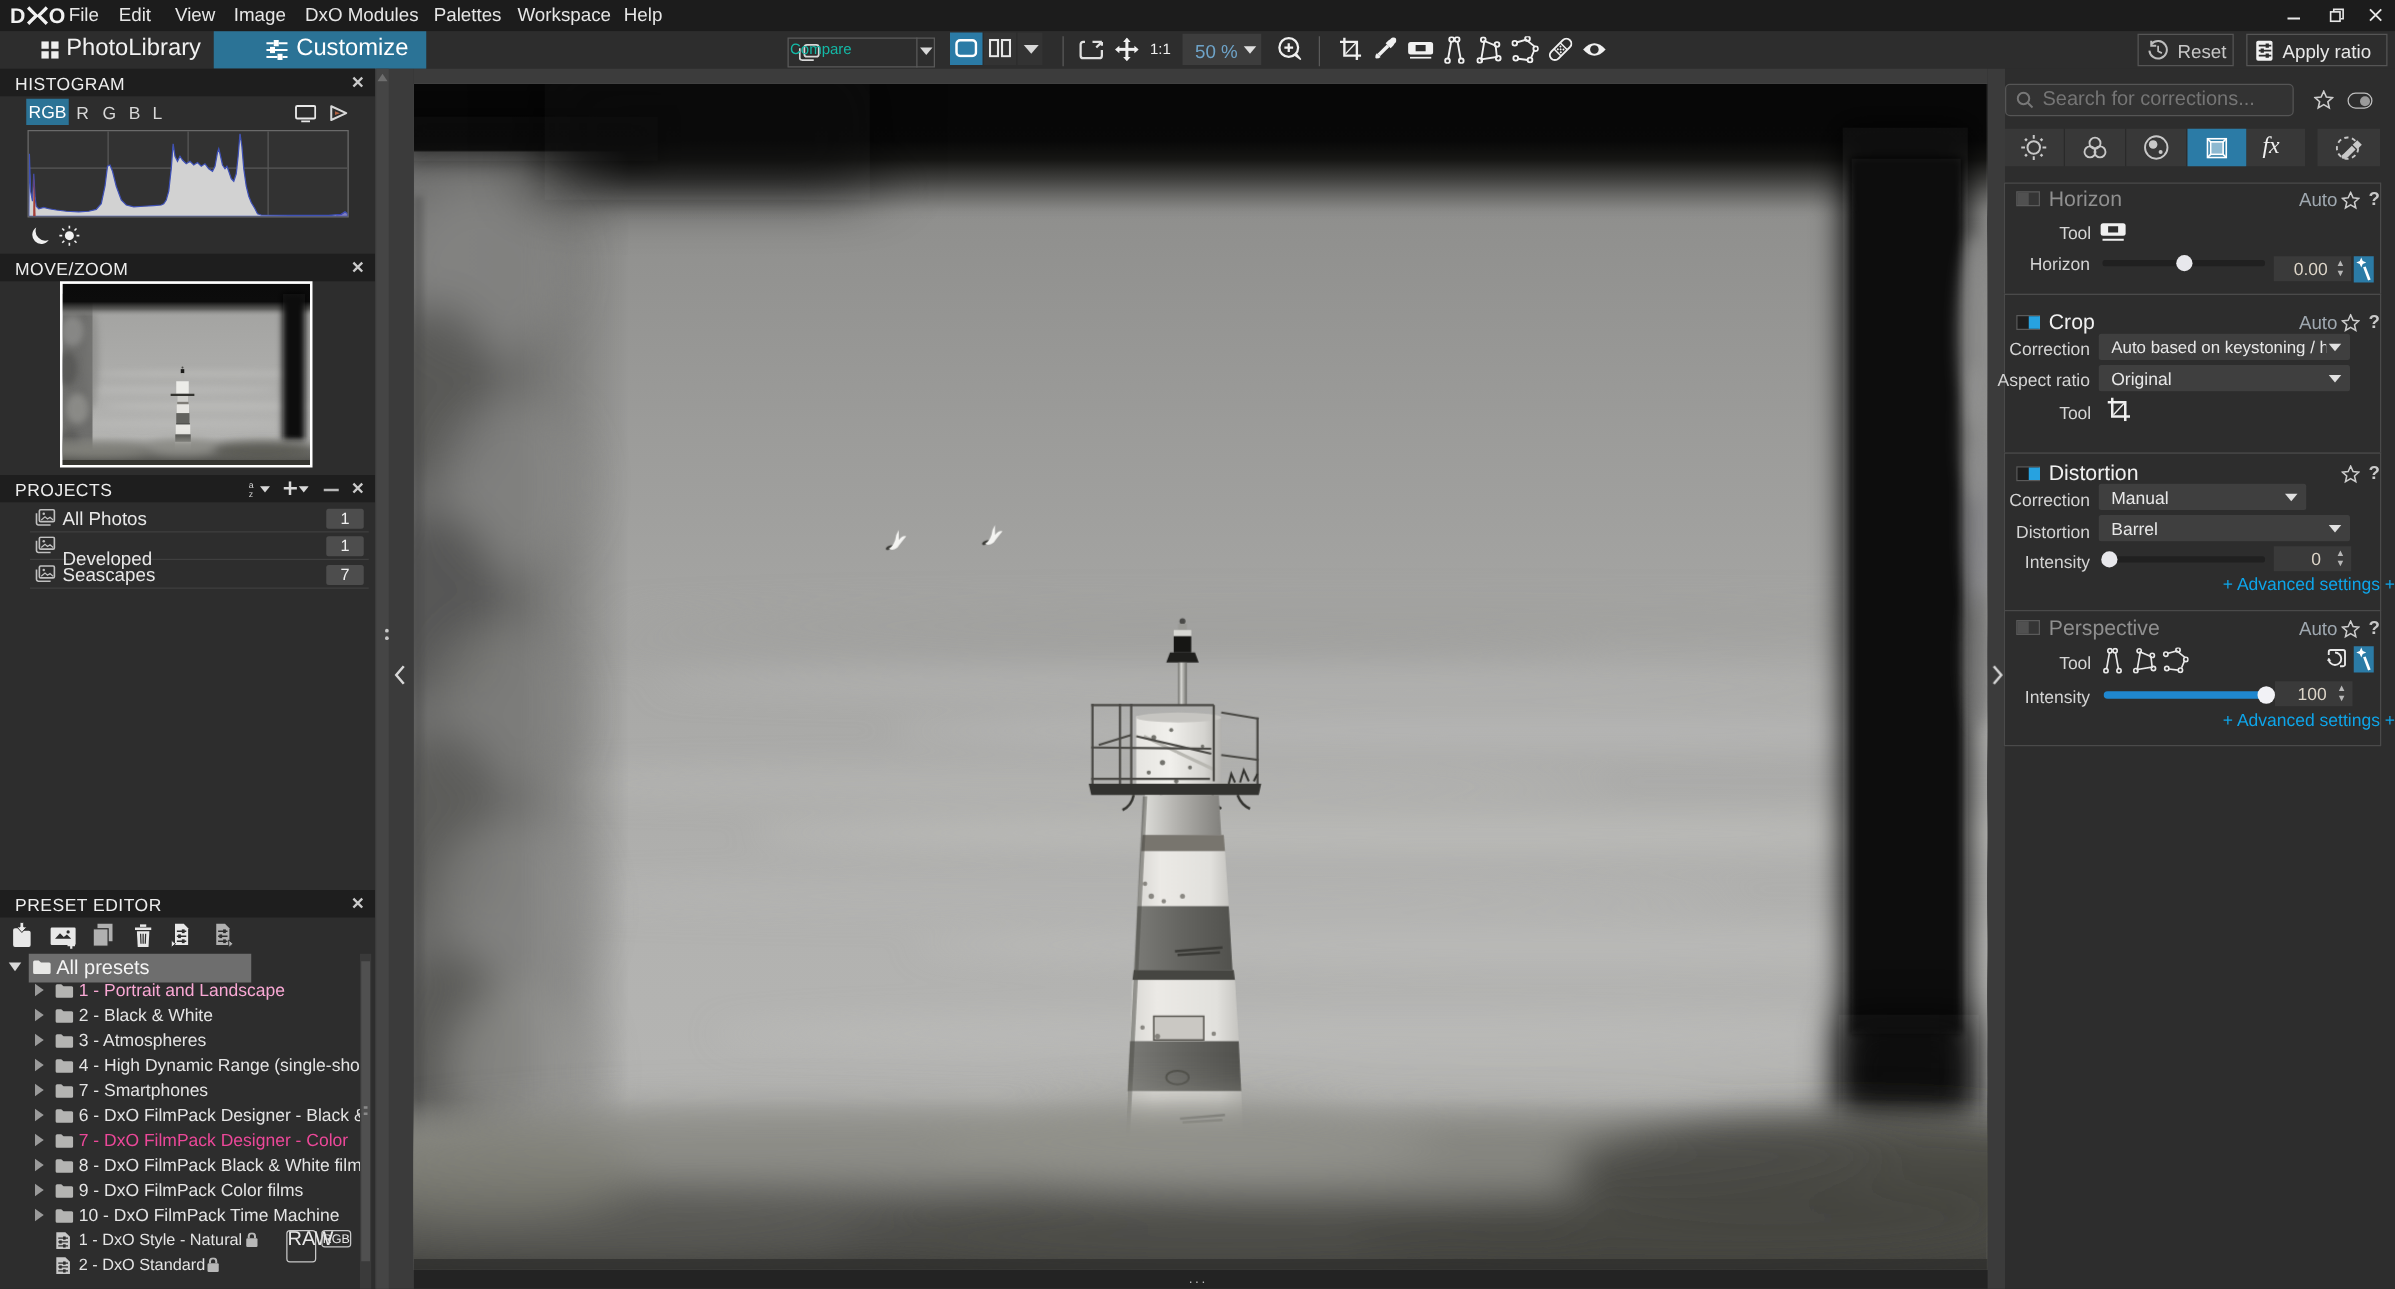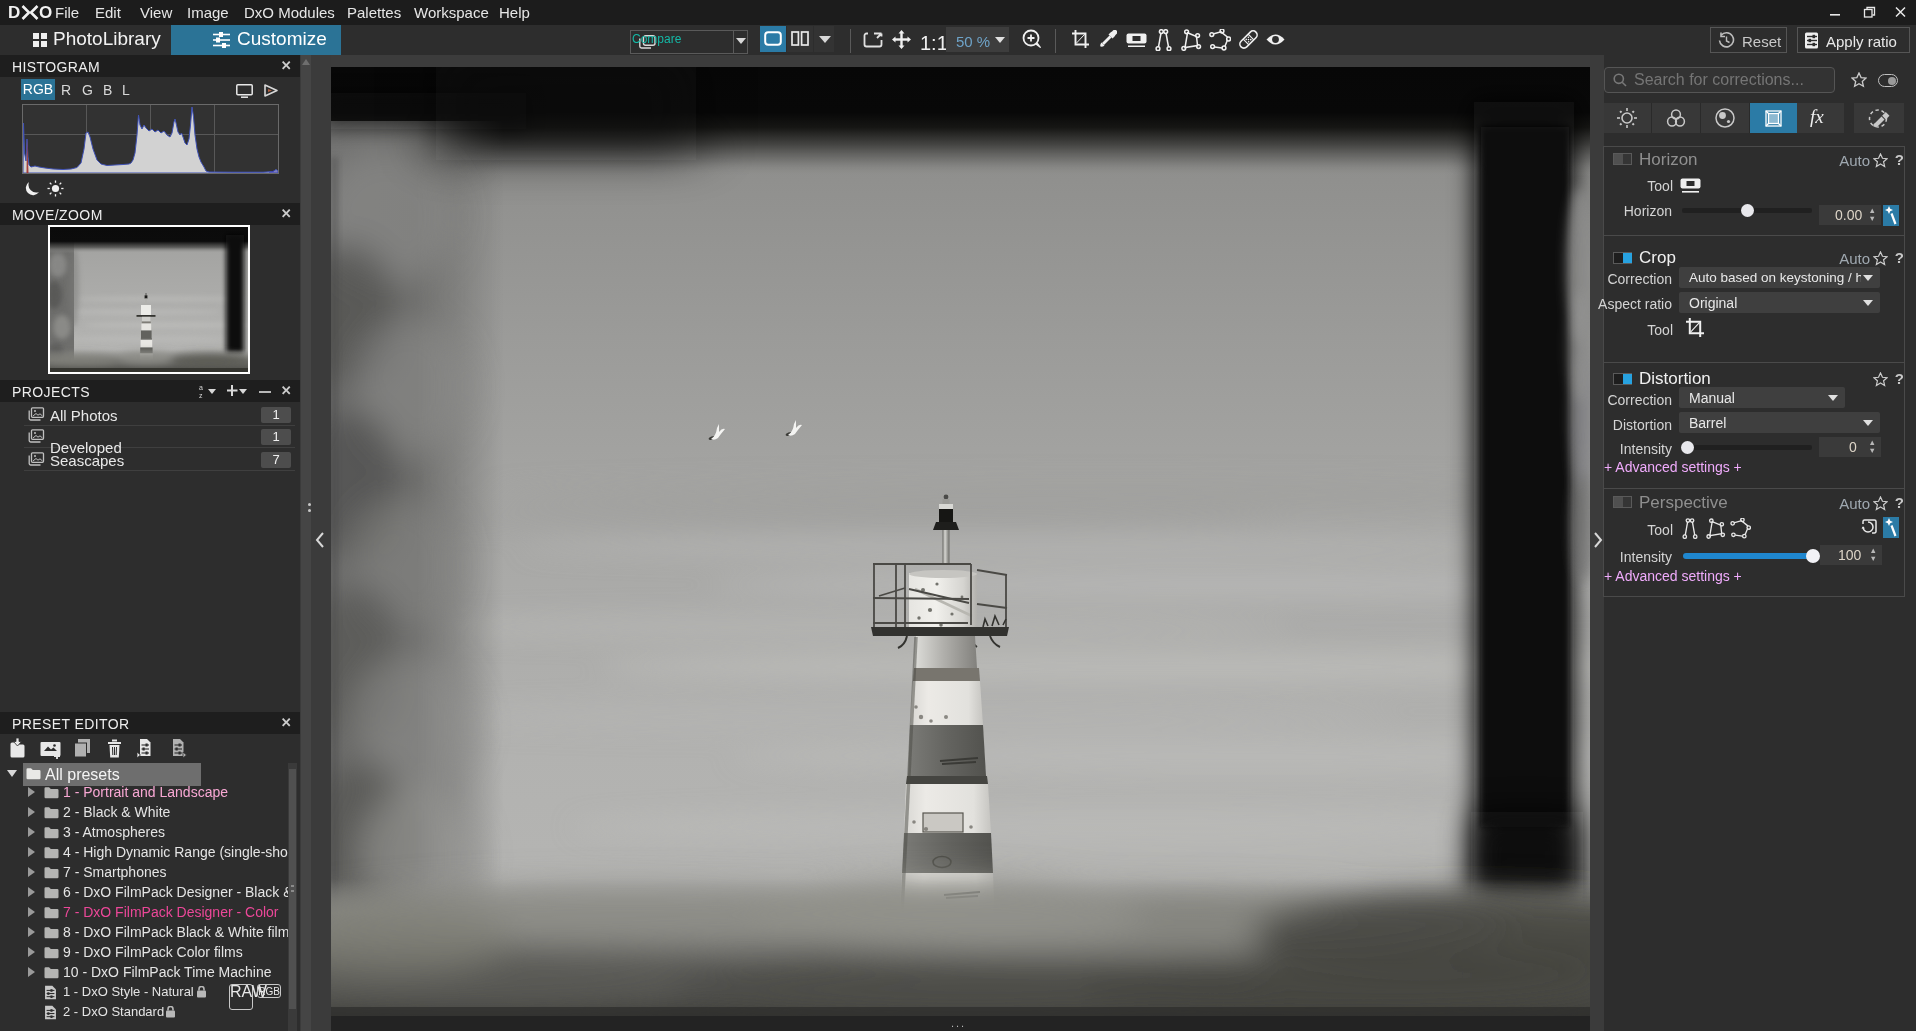--- a/index.html
+++ b/index.html
@@ -18,21 +18,21 @@
 #rgutter { position:absolute; left:1590px; top:55px; width:14px; height:976px; background:#3b3b3b; }
 #rightpanel { position:absolute; left:1604px; top:55px; width:312px; height:976px; background:#2d2d2d; }
 .sect { position:absolute; left:-1px; width:302px; border:1px solid #4a4a4a; background:#2d2d2d; }
 .ddrop { position:absolute; height:21px; background:#3f3f3f; border-radius:2px; color:#e8e8e8; font-size:14px; }
 .ddrop .lbl { position:absolute; left:10px; top:3px; white-space:nowrap; }
 .ddrop .arr { position:absolute; right:7px; top:8px; width:0; height:0; border-left:5px solid transparent; border-right:5px solid transparent; border-top:6px solid #e0e0e0; }
 .rowlab { position:absolute; color:#d4d4d4; font-size:14px; text-align:right; white-space:nowrap; }
 .valbox { position:absolute; width:62px; height:20px; background:#3a3a3a; color:#ddd5c8; font-size:14px; }
 .spin { position:absolute; right:5px; top:2px; color:#b8b8b8; font-size:7.5px; line-height:8px; }
 .wand { position:absolute; width:16px; height:21px; background:#2b7ba6; }
-.adv { position:absolute; width:100%; text-align:left; color:#f0abfc; font-size:14px; }
+.adv { position:absolute; width:100%; text-align:right; color:#0ea5e9; font-size:14px; }
 .auto { position:absolute; right:46px; color:#9fa8b0; font-size:15px; }
 .qm { position:absolute; right:12px; color:#c8c8c8; font-size:15px; font-weight:bold; }
 .star17 { position:absolute; right:28px; }
 </style>
 </head>
 <body>
 <div id="menubar">
   <svg class="abs" style="left:8px;top:4px" width="44" height="17" viewBox="0 0 44 17">
     <text x="0" y="14" fill="#f2f2f2" font-size="17" font-weight="bold" font-family="Liberation Sans">D</text>
     <path d="M14.5 2 L21 8.5 L14.5 15 M29.5 2 L23 8.5 L29.5 15" stroke="#f2f2f2" stroke-width="2.6" fill="none"></path>
@@ -104,21 +104,21 @@
   <svg class="abs" style="left:863px;top:7px" width="20" height="16" viewBox="0 0 20 16">
     <path d="M5 1.5 H3.5 A2 2 0 0 0 1.5 3.5 V12.5 A2 2 0 0 0 3.5 14.5 H16.5 A2 2 0 0 0 18.5 12.5 V8" fill="none" stroke="#e0e0e0" stroke-width="1.8"></path>
     <path d="M11 1.5 H18.5 M18.5 1.5 V4.5 M18.5 1.5 L14 6" stroke="#e0e0e0" stroke-width="1.8" fill="none"></path>
   </svg>
 
   <svg class="abs" style="left:892px;top:5px" width="19" height="19" viewBox="0 0 19 19">
     <path d="M9.5 0 L12.5 3.5 H6.5 Z M9.5 19 L6.5 15.5 H12.5 Z M0 9.5 L3.5 6.5 V12.5 Z M19 9.5 L15.5 12.5 V6.5 Z" fill="#f0f0f0"></path>
     <rect x="8.3" y="2" width="2.4" height="15" fill="#f0f0f0"></rect>
       <rect x="2" y="8.3" width="15" height="2.4" fill="#f0f0f0"></rect>
   </svg>
-  <span class="abs" style="left:920px;top:7px;font-size:20px;color:#f0f0f0">1:1</span>
+  <span class="abs" style="left:920px;top:7px;font-size:12px;color:#f0f0f0">1:1</span>
   <div class="abs" style="left:946px;top:2px;width:63px;height:25px;background:#3d3d3d"></div>
   <span class="abs" style="left:956px;top:8px;font-size:15px;color:#6ea3c8">50 %</span>
   <div class="abs" style="left:995px;top:12px;width:0;height:0;border-left:5px solid transparent;border-right:5px solid transparent;border-top:6px solid #e0e0e0"></div>
 
   <svg class="abs" style="left:1022px;top:4px" width="20" height="20" viewBox="0 0 20 20">
     <circle cx="9" cy="9" r="7.5" fill="none" stroke="#f0f0f0" stroke-width="1.8"></circle>
     <path d="M9 5.5 V12.5 M5.5 9 H12.5" stroke="#f0f0f0" stroke-width="1.8"></path>
     <path d="M13.5 15.5 L15.5 13.5 L19 18.2 A1 1 0 0 1 18.2 19 Z" fill="#f0f0f0"></path>
   </svg>
   <div class="abs" style="left:1055px;top:4px;width:1px;height:24px;background:#5a5a5a"></div>

